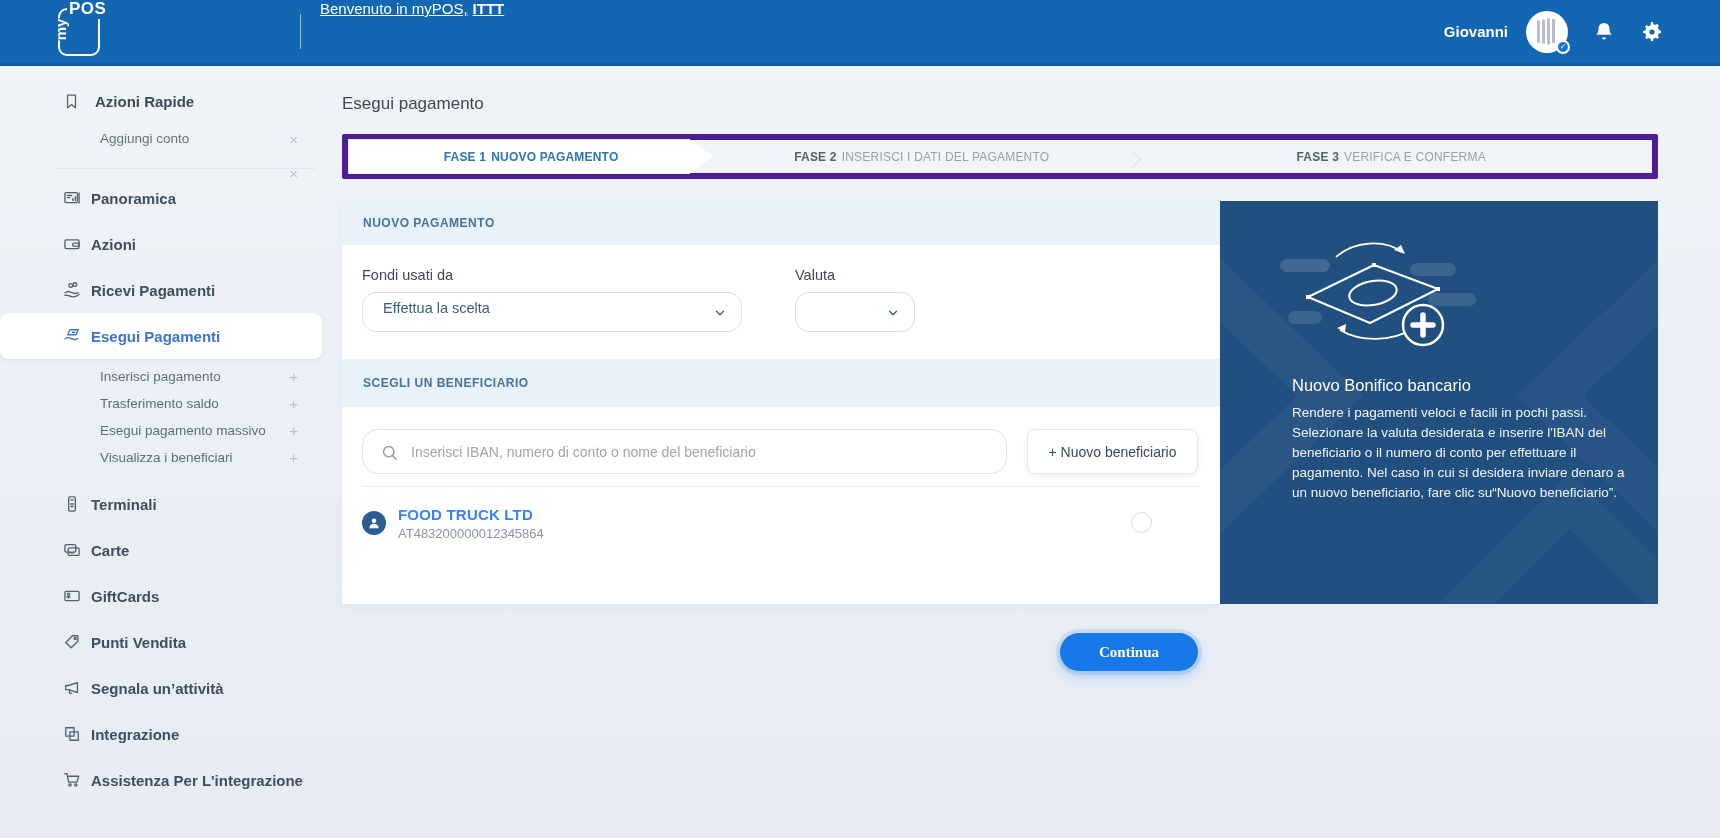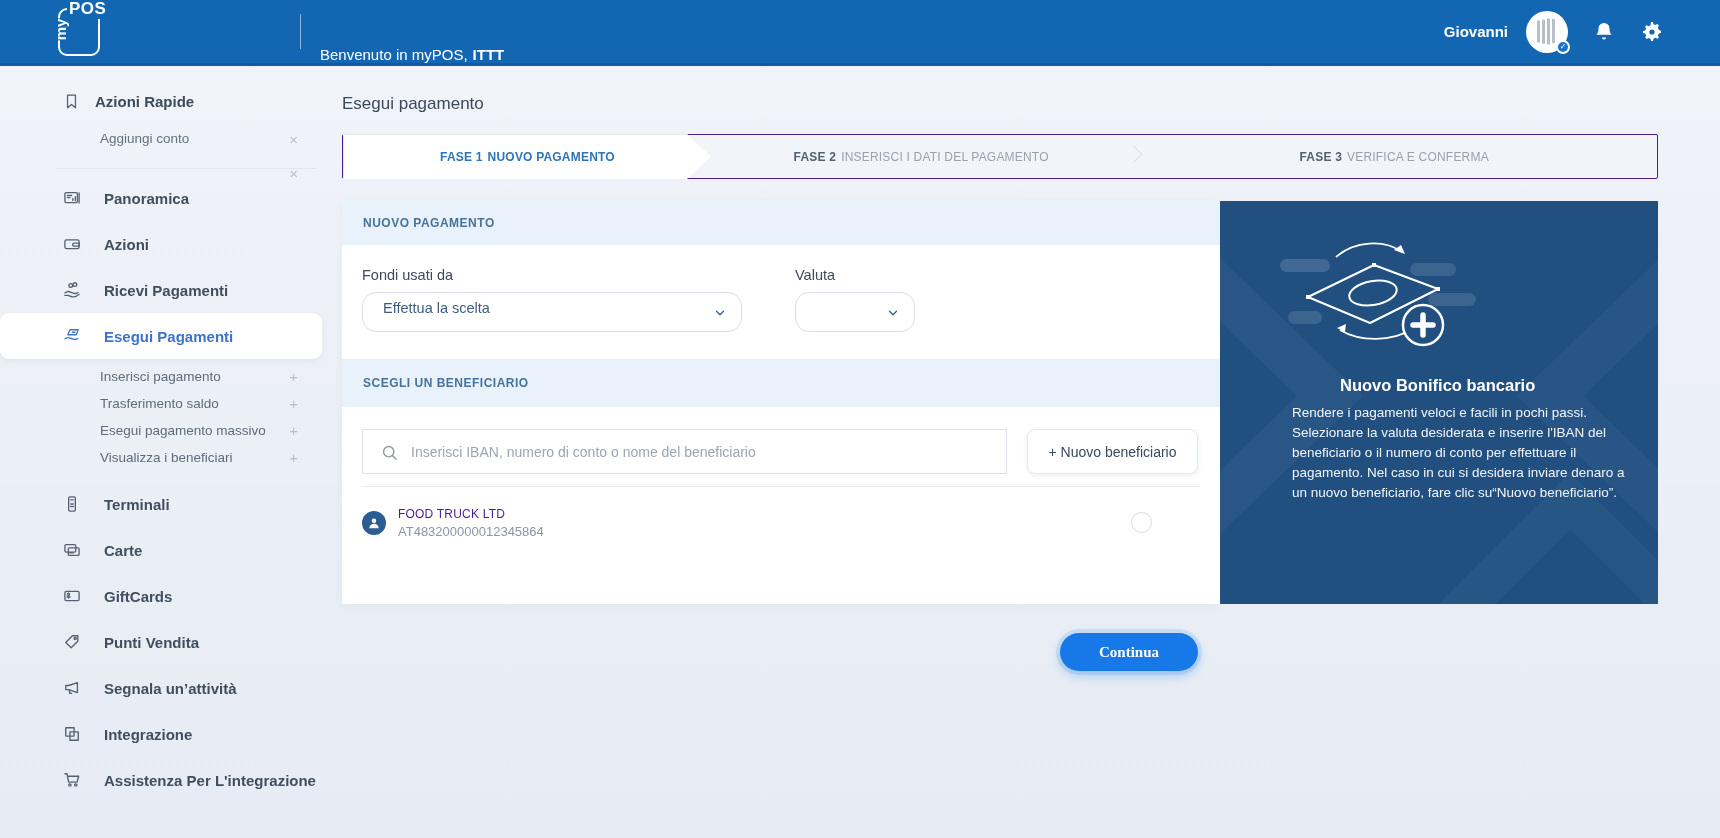--- a/index.html
+++ b/index.html
@@ -25,22 +25,22 @@
   .logo-my {
     position:absolute; left:-10px; top:9px; background:#1367b2; padding:2px 0;
     color:#fff; font-weight:bold; font-size:15px;
     transform:rotate(-90deg); transform-origin:center;
   }
   .topbar-divider {
     position:absolute; left:300px; top:14px; bottom:14px; width:1px;
     background:rgba(255,255,255,.55);
   }
   .welcome {
-    position:absolute; left:320px; top:0; height:63px; display:flex; align-items:flex-end;
-    color:#fff; font-size:15px;
+    position:absolute; left:320px; top:0; height:63px; display:flex; align-items:flex-start;
+    color:#fff; font-size:15px;text-decoration:underline;
   }
   .welcome b { margin-left:5px; }
   .topbar-right {
     position:absolute; right:56px; top:0; height:63px;
     display:flex; align-items:center; gap:24px;
   }
   .user-name { color:#fff; font-weight:bold; font-size:15px; margin-right:-6px; }
   .avatar { position:relative; width:42px; height:42px; border-radius:50%; background:#fff; }
   .avatar svg { position:absolute; left:8px; top:7px; }
   .avatar-badge {
@@ -57,41 +57,41 @@
   }
   .qa-item {
     position:relative; padding:0 34px 0 100px; margin-top:15px;
     font-size:13.5px; color:#66717f; line-height:19px; cursor:pointer;
   }
   .qa-close {
     position:absolute; right:32px; top:1px; color:#b8c0ca; font-size:15px; cursor:pointer;
   }
   .side-divider { border:none; border-top:1px solid #e2e7ee; margin:20px 14px 6px 56px; }
   .nav-item {
-    display:flex; align-items:center; gap:22px; height:46px; padding-left:62px;
+    display:flex; align-items:center; gap:9px; height:46px; padding-left:62px;
     font-size:15px; font-weight:600; color:#414e5f; cursor:pointer;
   }
   .nav-item svg { flex:0 0 auto; color:#556170; }
   .nav-item.active {
     background:#fff; border-radius:9px; margin-right:8px;
     color:#3e73cc; box-shadow:0 2px 6px rgba(90,110,140,.08);
   }
   .nav-item.active svg { color:#3e73cc; }
   .sub-list { margin:4px 0 10px 0; }
   .sub-item {
     position:relative; height:27px; line-height:27px; padding-left:100px;
     font-size:13.5px; color:#5f6c7b; cursor:pointer;
   }
   .sub-plus { position:absolute; right:32px; top:0; color:#b8c0ca; font-size:15px; cursor:pointer; }
   
   .main { position:absolute; left:342px; right:62px; top:66px; }
   .page-title { margin-top:28px; font-size:17px; color:#3c4858; font-weight:500; }
   .steps {
     position:relative; display:flex; margin-top:20px; height:45px;
-    background:#f1f4f8; border:1px solid #4c1d95; border-radius:2px;
+    background:#f1f4f8; border:6px solid #4c1d95; border-radius:2px;
   }
   .step {
     display:flex; align-items:center; justify-content:center; gap:5px;
     font-size:12px; letter-spacing:.2px; color:#98a2ad; cursor:pointer;
   }
   .step b { color:#55606e; }
   .step.active {
     background:#fff; margin:-1px 0; border-top:1px solid #e4e9f0; border-left:1px solid #e4e9f0;
     clip-path:polygon(0 0, calc(100% - 24px) 0, 100% 50%, calc(100% - 24px) 100%, 0 100%);
   }
@@ -116,21 +116,21 @@
     position:relative; height:40px; border:1px solid #d9dfe8; border-radius:14px; background:#fff;
     display:flex; align-items:center; padding:0 36px 8px 20px;
     font-size:14.5px; color:#3e5d7e; cursor:pointer;
   }
   .select .chev { position:absolute; right:14px; top:13px; color:#3e5d7e; }
   .field-funds { width:380px; }
   .field-currency { width:120px; margin-left:53px; }
   .benef-area { padding:22px 20px 0 20px; }
   .search-row { display:flex; gap:20px; }
   .search-box {
-    position:relative; width:645px; height:45px; border:1px solid #dde3ea; border-radius:0;
+    position:relative; width:645px; height:45px; border:1px solid #dde3ea; border-radius:16px;
     background:#fff; display:flex; align-items:center;
   }
   .search-box svg { position:absolute; left:17px; top:13px; color:#8d98a6; }
   .search-box input {
     border:none; outline:none; width:100%; height:100%; padding-left:48px;
     font-family:"Liberation Sans",sans-serif; font-size:14px; color:#3d4a5c;
     background:transparent; border-radius:8px;
   }
   .search-box input::placeholder { color:#9ba6b3; }
   .new-benef-btn {
@@ -138,34 +138,34 @@
     font-family:"Liberation Sans",sans-serif; font-size:14px; color:#374a5e;
     box-shadow:0 2px 5px rgba(90,110,140,.10); cursor:pointer;
   }
   .recent-title { margin-top:28px; font-size:15px; color:#3f4a5a; }
   .recent-divider { border:none; border-top:1px solid #e8ecf1; margin-top:12px; }
   .benef-row { position:relative; display:flex; align-items:center; margin-top:14px; height:44px; cursor:pointer; }
   .benef-avatar {
     width:24px; height:24px; border-radius:50%; background:#2a5d92;
     display:flex; align-items:center; justify-content:center; margin-right:12px;
   }
-  .benef-name { font-size:12px; font-weight:normal; color:#4c1d95; letter-spacing:.2px; }
+  .benef-name { font-size:15px; font-weight:bold; color:#3b82f6; letter-spacing:.2px; }
   .benef-iban { font-size:13px; color:#8a96a4; margin-top:3px; }
   .radio {
     position:absolute; right:48px; top:11px; width:21px; height:21px; border-radius:50%;
     border:1.5px solid #d6dce4; background:#fff; cursor:pointer;
   }
   
   .promo {
     position:relative; width:438px; background:#204f80; overflow:hidden;
     color:#fff; padding:30px 20px 0 72px;
   }
   .promo-deco { position:absolute; left:0; top:0; pointer-events:none; }
   .promo-illus { margin:4px 0 0 -14px; display:block; }
-  .promo-title { font-size:16.5px; font-weight:bold; margin-top:16px;margin-left:48px; }
+  .promo-title { font-size:16.5px; font-weight:normal; margin-top:16px; }
   .promo-text { margin-top:8px; width:350px; font-size:13.5px; line-height:20px; color:#f2f6fa; }
   
   .actions-row { position:relative; height:60px; }
   .continue-btn {
     position:absolute; left:718px; top:29px; width:138px; height:38px;
     background:#1779e8; border:none; border-radius:19px;
     color:#fff; font-family:Liberation Serif, serif; font-size:15px; font-weight:bold;
     cursor:pointer; box-shadow:0 0 0 4px rgba(23,121,232,.12), 0 5px 12px rgba(23,121,232,.30);
   }
 </style>

